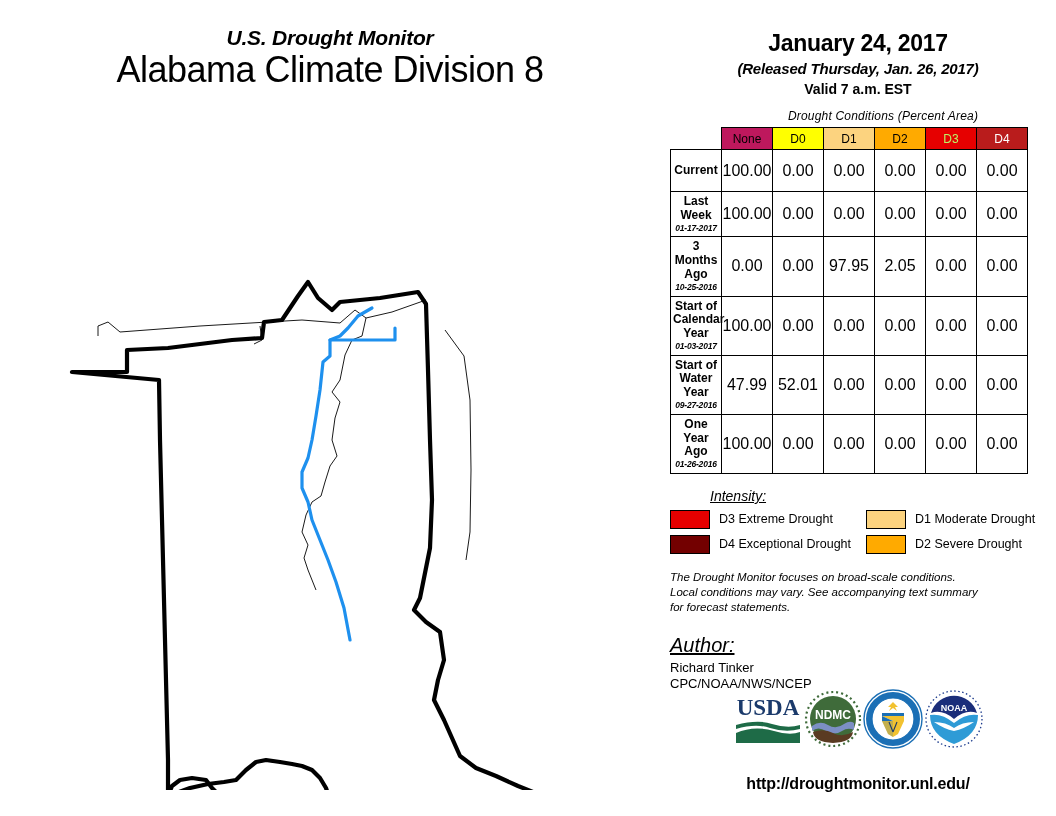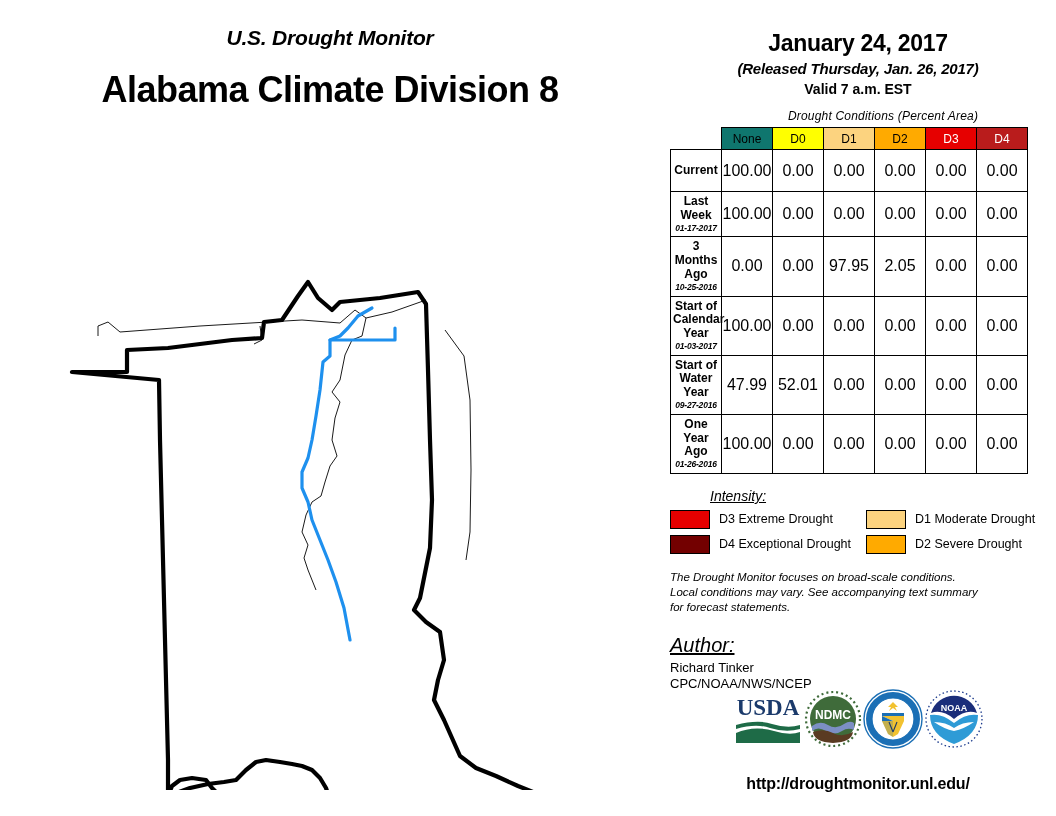--- a/index.html
+++ b/index.html
@@ -26,23 +26,23 @@
   #dm-subtitle {
     font-size: 21px;
     font-weight: bold;
     font-style: italic;
     letter-spacing: -0.2px;
     line-height: 1.1;
     text-align: center;
   }
   #region-title {
     font-size: 36px;
-    font-weight: bold;
+    font-weight: normal;
     line-height: 1.15;
-    margin-top: 20px;
+    margin-top: 0;
     letter-spacing: -0.5px;
   }
 
   
   #map-wrap {
     position: absolute;
     left: 40px; top: 140px;
     width: 600px; height: 650px;
   }
   #map-svg { display: block; width: 600px; height: 650px; }
@@ -248,25 +248,25 @@
     <div id="released-date">(Released Thursday, Jan. 26, 2017)</div>
     <div id="valid-time">Valid 7 a.m. EST</div>
   </div>
 
   <div id="table-caption">Drought Conditions (Percent Area)</div>
 
   <table id="stats-table">
     <thead>
       <tr>
         <th class="corner-cell"></th>
-      <th class="hdr" style="background: #0f766e;">None</th>
+      <th class="hdr" style="background: #be185d;">None</th>
           <th class="hdr" style="background: rgb(255, 255, 0);">D0</th>
           <th class="hdr" style="background: rgb(252, 211, 127);">D1</th>
           <th class="hdr" style="background: rgb(255, 170, 0);">D2</th>
-          <th class="hdr" style="background: rgb(230, 0, 0); color: #ffffff;">D3</th>
+          <th class="hdr" style="background: rgb(230, 0, 0); color: #bef264;">D3</th>
           <th class="hdr" style="background: #b91c1c; color: rgb(255, 255, 255);">D4</th>
         </tr>
     </thead>
     <tbody>
         <tr>
           <td class="rowlabel">Current</td>
           <td class="val">100.00</td>
           <td class="val">0.00</td>
           <td class="val">0.00</td>
           <td class="val">0.00</td>

